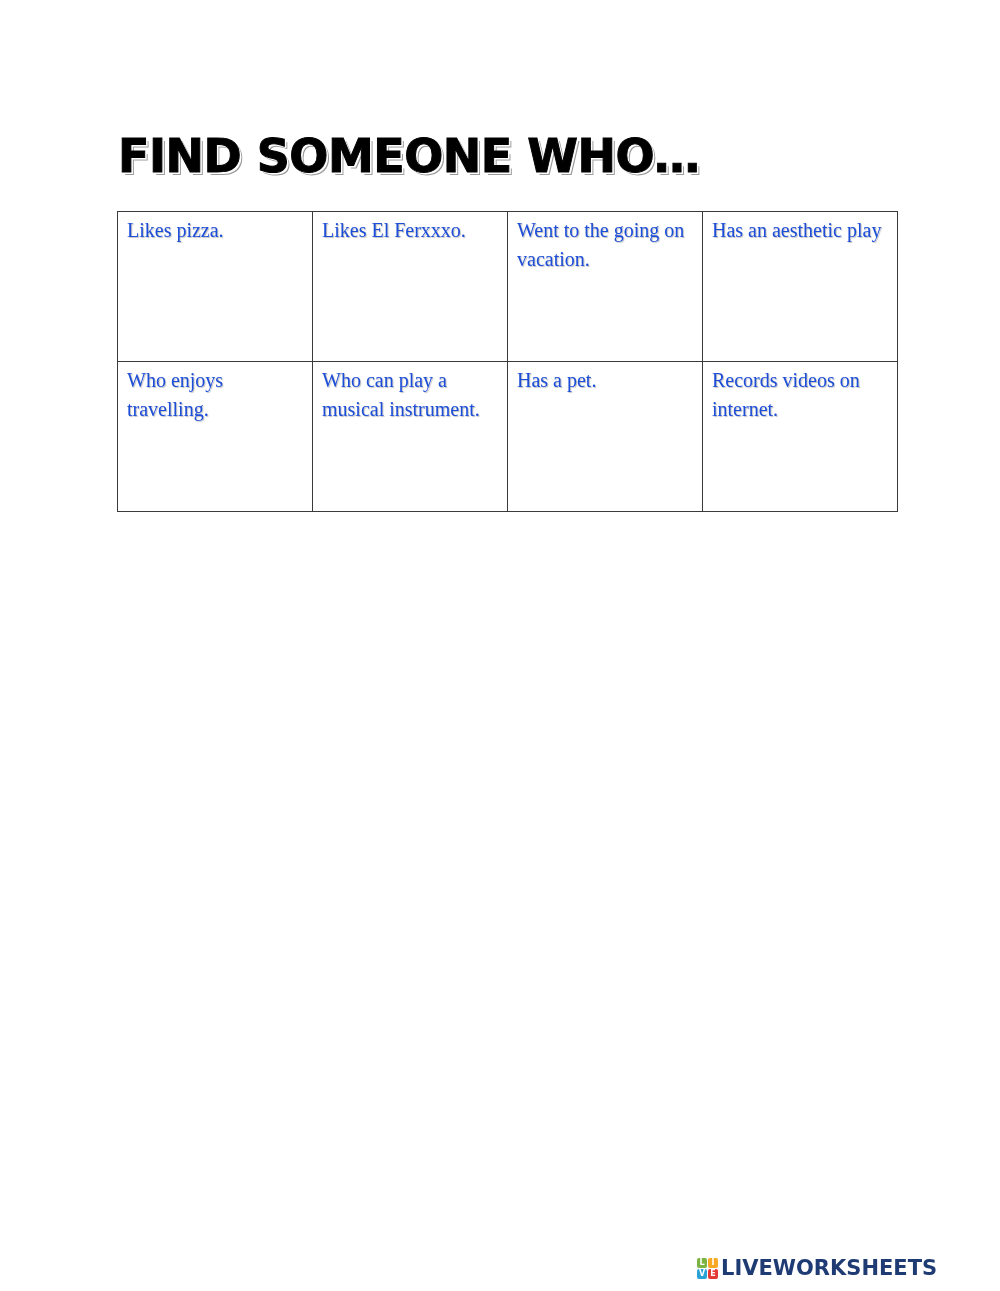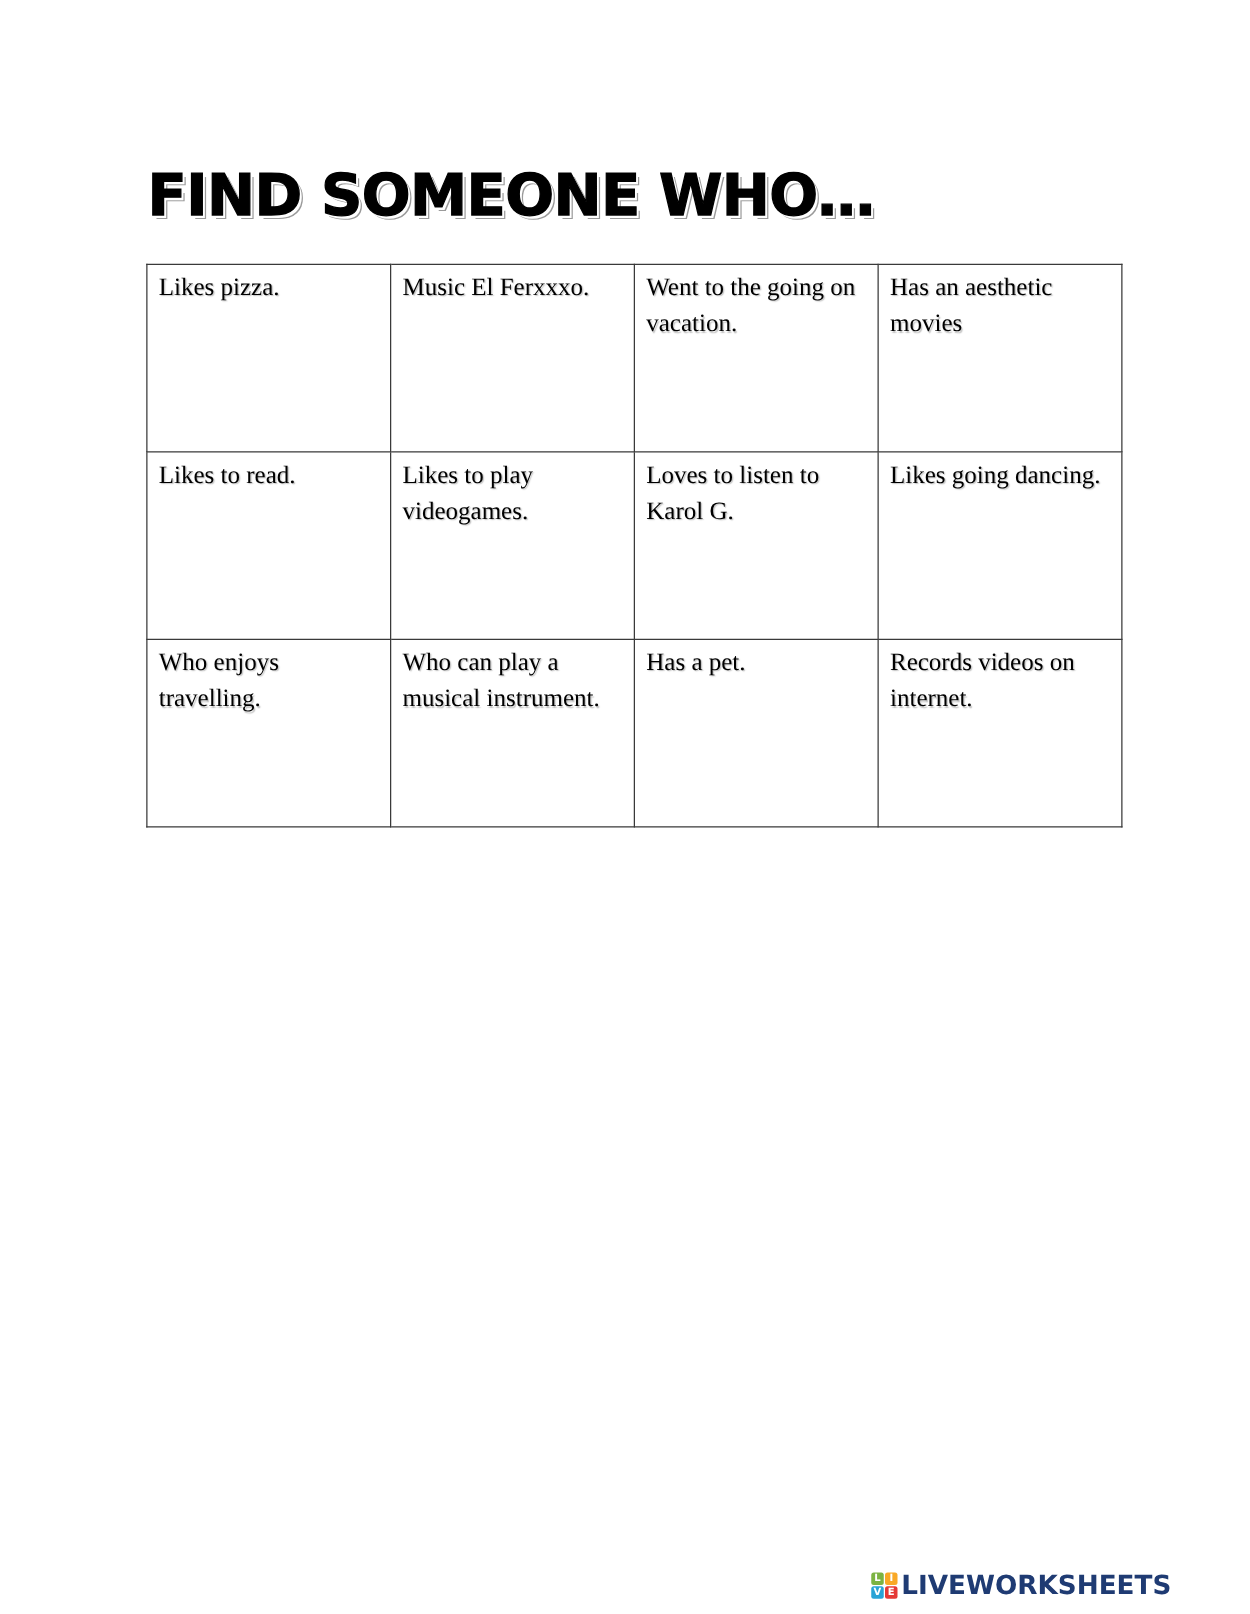--- a/index.html
+++ b/index.html
@@ -39,21 +39,21 @@
     .grid td {
       width: 195px;
       height: 150px;
       border: 1px solid #3a3a3a;
       vertical-align: top;
       padding: 4px 9px 0 9px;
       box-sizing: border-box;
       font-family: "Liberation Serif", serif;
       font-size: 20px;
       line-height: 29px;
-      color: #000000;
+      color: #1d4ed8;
       text-shadow: 1px 1px 1px rgba(0,0,0,0.25);
     }
     .logo {
       position: absolute;
       left: 697px;
       top: 1254px;
       display: flex;
       align-items: center;
       height: 28px;
     }
@@ -85,29 +85,23 @@
   </style>
 </head>
 <body>
 
 <div class="title">FIND SOMEONE WHO…</div>
 
 <table class="grid">
   <tbody>
     <tr>
       <td>Likes pizza.</td>
-      <td>Music El Ferxxxo.</td>
+      <td>Likes El Ferxxxo.</td>
       <td>Went to the going on vacation.</td>
-      <td>Has an aesthetic movies</td>
-    </tr>
-    <tr>
-      <td>Likes to read.</td>
-      <td>Likes to play videogames.</td>
-      <td>Loves to listen to Karol G.</td>
-      <td>Likes going dancing.</td>
+      <td>Has an aesthetic play</td>
     </tr>
     <tr>
       <td>Who enjoys travelling.</td>
       <td>Who can play a musical instrument.</td>
       <td>Has a pet.</td>
       <td>Records videos on internet.</td>
     </tr>
   </tbody>
 </table>
 

